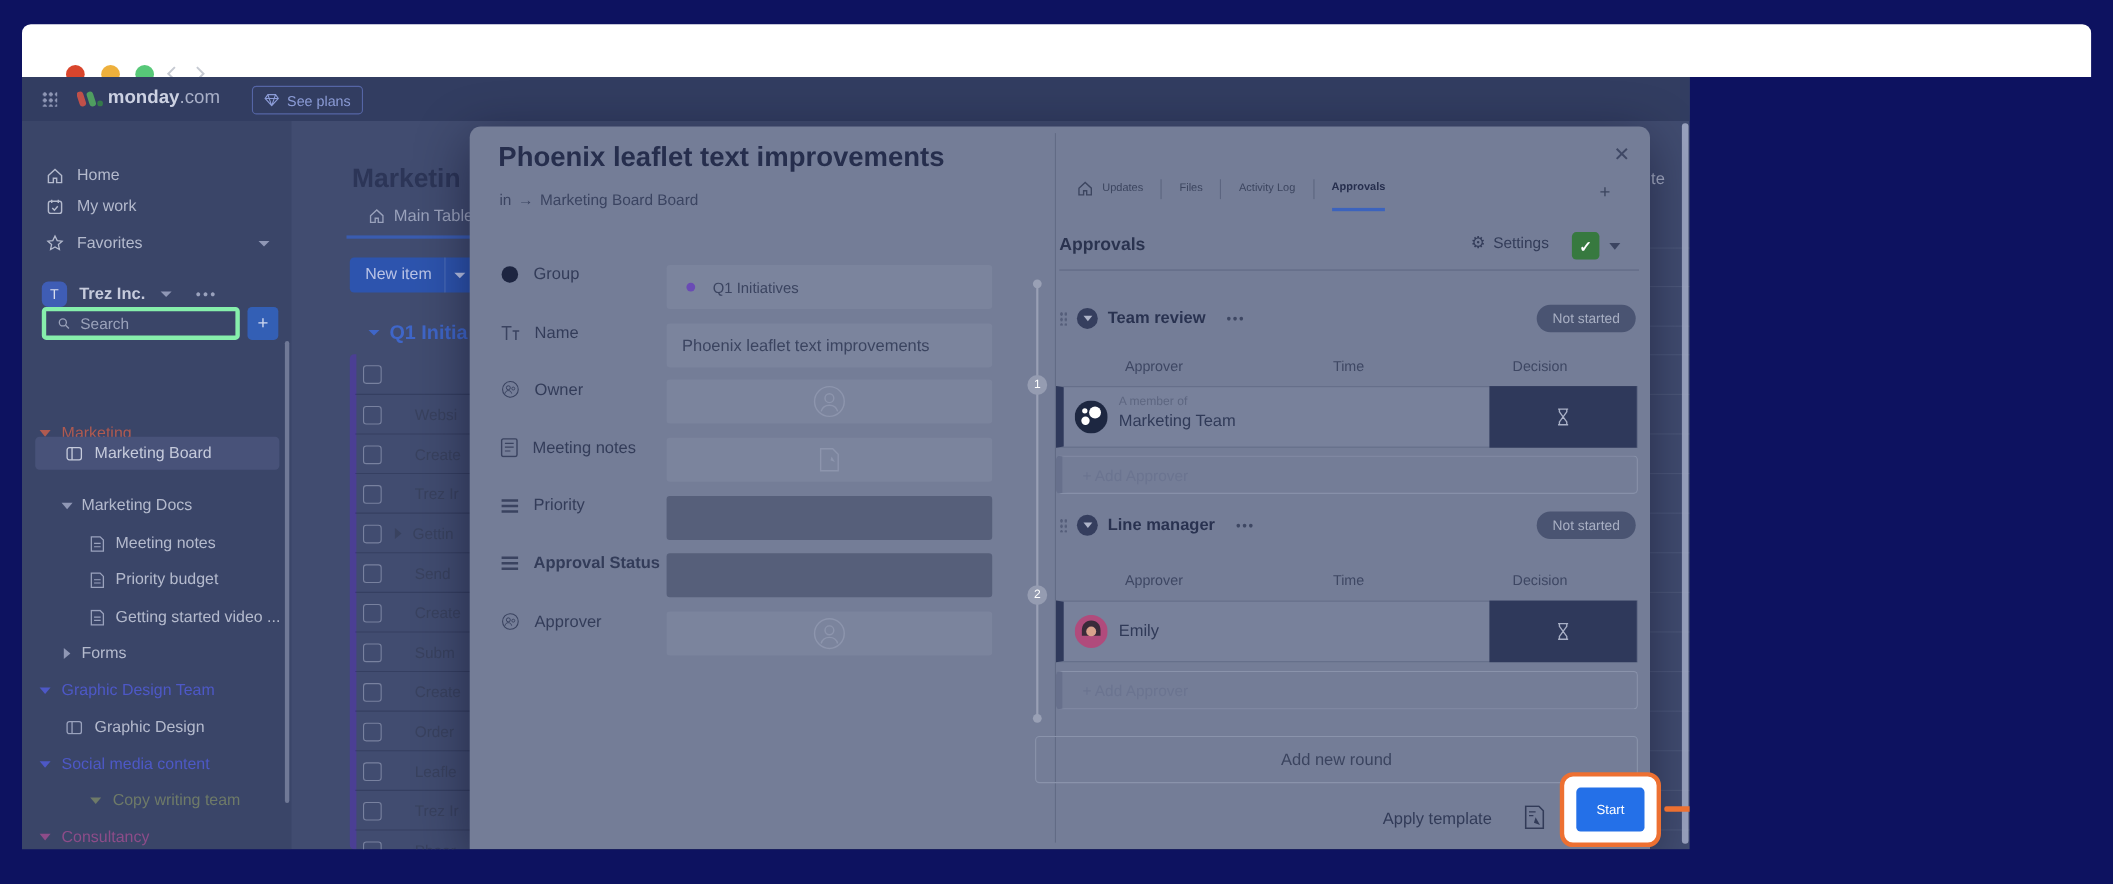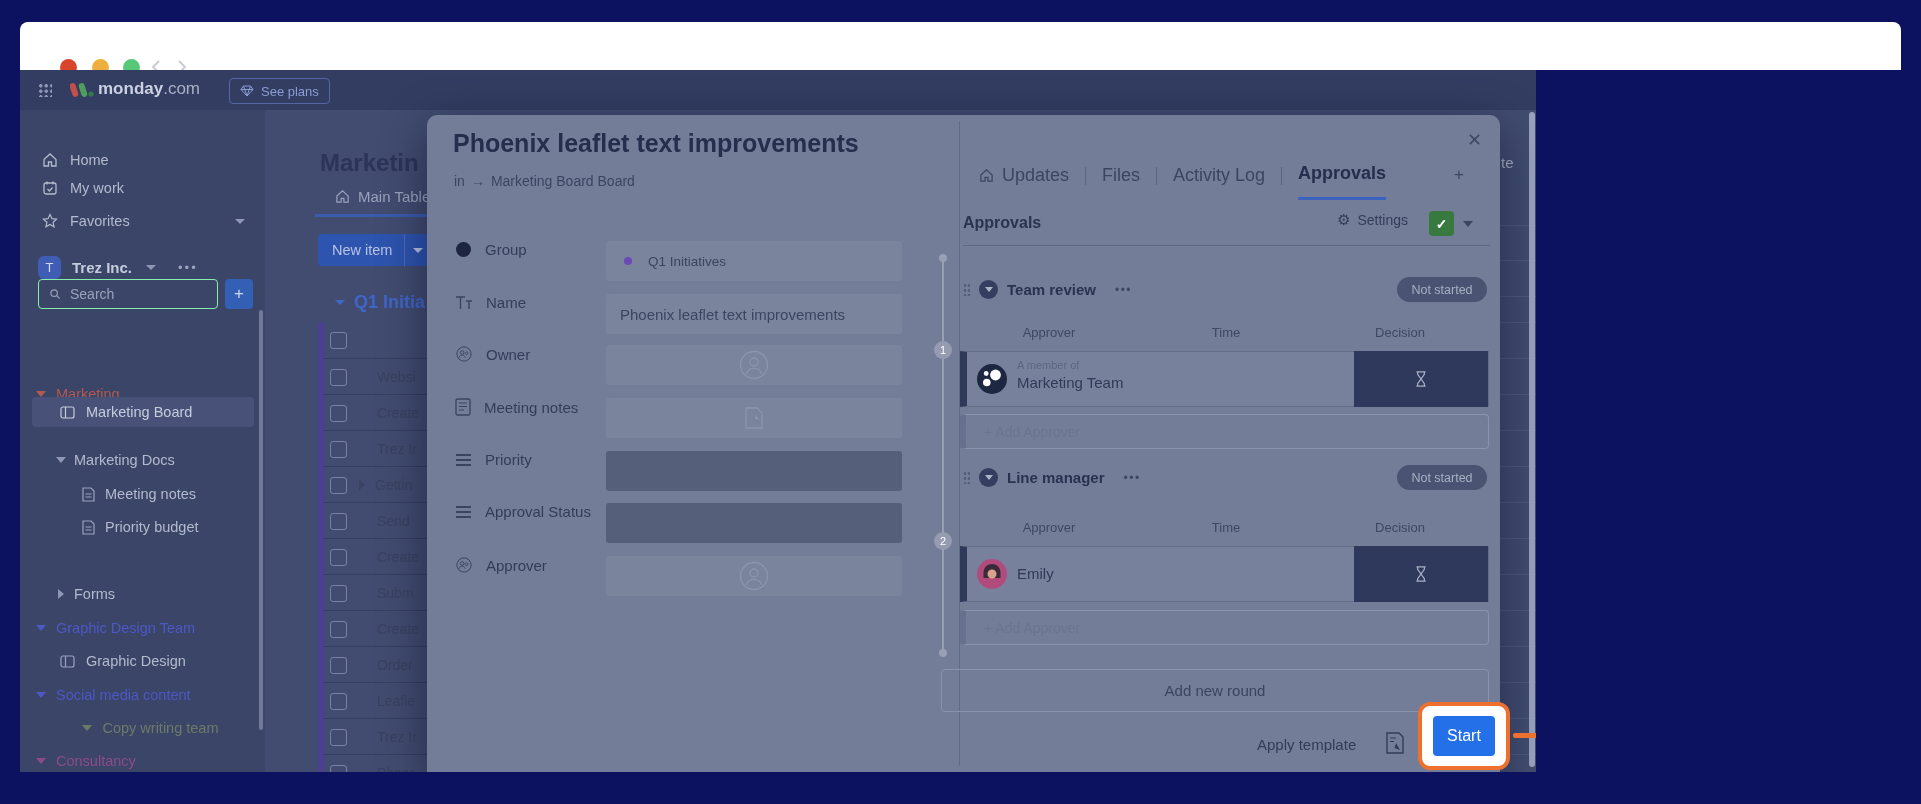--- a/index.html
+++ b/index.html
@@ -22,21 +22,21 @@
   .chevr{width:0;height:0;border-top:5px solid transparent;border-bottom:5px solid transparent;border-left:6px solid currentColor;display:inline-block;}
   
   .rowline{position:absolute;height:1px;background:rgba(190,200,230,0.10);}
   .brdrow{position:absolute;left:303px;width:200px;height:36px;border-top:1px solid rgba(25,32,60,0.28);display:flex;align-items:center;color:#39425f;font-size:14px;}
   .cbx{width:15px;height:15px;border:1px solid rgba(150,158,185,0.65);border-radius:3px;margin-left:7px;flex:none;}
   
   #modal{position:absolute;left:407px;top:45px;width:1073px;height:657px;background:#747d97;border-radius:10px 10px 0 0;box-shadow:0 12px 48px rgba(0,0,25,0.45);}
   .fieldlabel{color:#333c59;font-size:15px;}
   .vcell{position:absolute;left:179px;width:296px;height:40px;background:#7b849d;border-radius:3px;}
   .vcell.dark{background:#565f7a;}
-  .tab{color:#3c455f;font-size:18px;padding:0 0 13px 0;cursor:default;}
+  .tab{color:#3c455f;font-size:10px;padding:0 0 13px 0;cursor:default;}
   .tabsep{width:1px;height:18px;background:rgba(35,45,75,0.3);margin:0 16px 12px 16px;}
   .badge{position:absolute;width:90px;height:25px;border-radius:13px;background:#4a5472;color:#a8afc3;font-size:12.5px;display:flex;align-items:center;justify-content:center;}
   .colhead{position:absolute;color:#3e4763;font-size:13px;transform:translateX(-50%);}
   .apprrow{position:absolute;left:533px;width:529px;height:56px;background:#78819b;border:1px solid rgba(35,45,75,0.22);border-left:7px solid #2f395b;box-sizing:border-box;}
   .addrow{position:absolute;left:533px;width:529px;height:35px;border:1.5px solid #8a93ab;border-left:6px solid #67708c;border-radius:4px;box-sizing:border-box;display:flex;align-items:center;color:#6b7490;font-size:14px;}
   .decision{position:absolute;right:0;top:-1px;width:134px;height:56px;background:#2f395b;display:flex;align-items:center;justify-content:center;}
   .dragdots{width:7px;height:13px;background-image:radial-gradient(circle,#555e7a 1.3px,transparent 1.6px);background-size:4px 5px;}
   .numcirc{position:absolute;width:18px;height:18px;border-radius:50%;background:#959cb1;color:#fff;font-size:11px;display:flex;align-items:center;justify-content:center;transform:translate(-50%,-50%);}
   .tdot{position:absolute;width:8px;height:8px;border-radius:50%;background:#99a0b5;transform:translate(-50%,-50%);}
 </style>
@@ -130,21 +130,21 @@
         <span>Favorites</span>
         <span class="chev" style="margin-left:auto;margin-right:20px;border-top-width:5px;color:#8f97b5;"></span>
       </div>
       <div class="sbrow" style="top:142px;">
         <div style="margin-left:18px;margin-right:11px;width:23px;height:23px;border-radius:6px;background:#3f5db5;color:#d7dcee;font-size:13px;display:flex;align-items:center;justify-content:center;">T</div>
         <span style="font-weight:bold;color:#c6cbdc;font-size:15px;">Trez Inc.</span>
         <span class="chev" style="margin-left:14px;border-top-width:5px;color:#8f97b5;"></span>
         <span style="margin-left:22px;color:#9aa2bd;letter-spacing:2px;font-size:13px;">•••</span>
       </div>
 
-      <div class="abs flex" style="left:18px;top:169px;width:180px;height:30px;border:1px solid #86efac;border-radius:4px;box-sizing:border-box;">
+      <div class="abs flex" style="left:18px;top:169px;width:180px;height:30px;border:4px solid #86efac;border-radius:4px;box-sizing:border-box;">
         <svg style="margin-left:9px;margin-right:8px;" width="14" height="14" viewBox="0 0 24 24">
             <circle cx="10.5" cy="10.5" r="5.5" fill="none" stroke="#9aa2ba" stroke-width="2"></circle>
             <path d="M14.8 14.8L20 20" stroke="#9aa2ba" stroke-width="2"></path>
           </svg>
         <span style="color:#9aa2ba;font-size:14px;">Search</span>
       </div>
       <div class="abs flex" style="left:205px;top:169px;width:28px;height:30px;background:#335fb5;border-radius:4px;color:#cdd6ef;font-size:17px;justify-content:center;">+</div>
 
       <div class="sbrow" style="top:269px;color:#b05a50;">
         <span class="chev" style="margin-left:16px;margin-right:10px;"></span>
@@ -167,20 +167,27 @@
             <path d="M3.5 7h6 M3.5 10h6" stroke="#9aa2bd" stroke-width="1"></path>
           </svg>
         <span class="treelabel">Meeting notes</span>
       </div>
       <div class="sbrow" style="top:402px;">
         <svg style="margin-left:62px;margin-right:10px;" width="13" height="15" viewBox="0 0 13 15">
             <path d="M1 1h8l3 3v10H1z" fill="none" stroke="#9aa2bd" stroke-width="1.2"></path>
             <path d="M3.5 7h6 M3.5 10h6" stroke="#9aa2bd" stroke-width="1"></path>
           </svg>
         <span class="treelabel">Priority budget</span>
+      </div>
+      <div class="sbrow" style="top:436px;">
+        <svg style="margin-left:62px;margin-right:10px;flex:none;" width="13" height="15" viewBox="0 0 13 15">
+            <path d="M1 1h8l3 3v10H1z" fill="none" stroke="#9aa2bd" stroke-width="1.2"></path>
+            <path d="M3.5 7h6 M3.5 10h6" stroke="#9aa2bd" stroke-width="1"></path>
+          </svg>
+        <span class="treelabel" style="max-width:150px;">Getting started video ...</span>
       </div>
       <div class="sbrow" style="top:469px;">
         <span class="chevr" style="margin-left:38px;margin-right:10px;color:#8f97b5;"></span>
           <span class="treelabel">Forms</span>
       </div>
       <div class="sbrow" style="top:536px;">
         <svg style="margin-left:40px;margin-right:11px;" width="15" height="13" viewBox="0 0 15 13">
             <rect x="1" y="1" width="13" height="11" rx="2" fill="none" stroke="#9aa2bd" stroke-width="1.2"></rect>
             <path d="M5.5 1v11" stroke="#9aa2bd" stroke-width="1.2"></path>
           </svg>
@@ -396,21 +403,21 @@
       </div>
 
       <div class="abs flex" style="left:28px;top:336px;gap:13px;">
         <svg width="17" height="14" viewBox="0 0 17 14">
             <path d="M1 2h15M1 7h15M1 12h15" stroke="#3a4360" stroke-width="2.2"></path>
           </svg>
         <span class="fieldlabel">Priority</span>
       </div>
       <div class="vcell dark" style="top:336px;"></div>
 
-      <div class="abs flex" style="left:28px;top:388px;gap:13px;">
+      <div class="abs flex" style="left:28px;top:388px;gap:13px;font-weight:bold;">
         <svg width="17" height="14" viewBox="0 0 17 14">
             <path d="M1 2h15M1 7h15M1 12h15" stroke="#3a4360" stroke-width="2.2"></path>
           </svg>
         <span class="fieldlabel">Approval Status</span>
       </div>
       <div class="vcell dark" style="top:388px;"></div>
 
       <div class="abs flex" style="left:28px;top:441px;gap:13px;">
         <svg width="18" height="18" viewBox="0 0 24 24">
             <circle cx="12" cy="12" r="9.5" fill="none" stroke="#3a4360" stroke-width="1.3"></circle>
@@ -528,20 +535,20 @@
 
       <div class="abs" style="left:830px;top:621px;font-size:15px;color:#323b58;">Apply template</div>
       <svg class="abs" style="left:958px;top:617px;" width="20" height="22" viewBox="0 0 20 22">
           <path d="M2 1h12l4 4v16H2z" fill="none" stroke="#323b58" stroke-width="1.4"></path>
           <path d="M11 11l4 7-5.5-2z" fill="#323b58"></path>
           <path d="M5 6h6M5 9.5h4" stroke="#323b58" stroke-width="1.1"></path>
         </svg>
     </div>
 
     <div class="abs" style="left:1398px;top:632px;width:92px;height:68px;background:#ffffff;border:4px solid #ed7031;border-radius:12px;box-sizing:border-box;display:flex;align-items:center;justify-content:center;">
-      <div style="width:62px;height:40px;background:#2470e8;border-radius:4px;color:#ffffff;font-size:16px;display:flex;align-items:center;justify-content:center;">Start</div>
+      <div style="width:62px;height:40px;background:#2470e8;border-radius:4px;color:#ffffff;font-size:12px;display:flex;align-items:center;justify-content:center;">Start</div>
     </div>
     <div class="abs" style="left:1493px;top:663px;width:88px;height:5px;background:#ed7031;border-radius:2px;"></div>
     <div class="abs" style="left:1578px;top:650px;width:0;height:0;border-top:15px solid transparent;border-bottom:15px solid transparent;border-left:31px solid #ed7031;"></div>
     <div class="abs" style="left:1617px;top:646px;width:42px;height:42px;background:#ed7031;border-radius:7px;display:flex;align-items:center;justify-content:center;color:#ffffff;font-weight:bold;font-size:24px;">E</div>
 
   </div>
 </div>
 
 </body></html>

